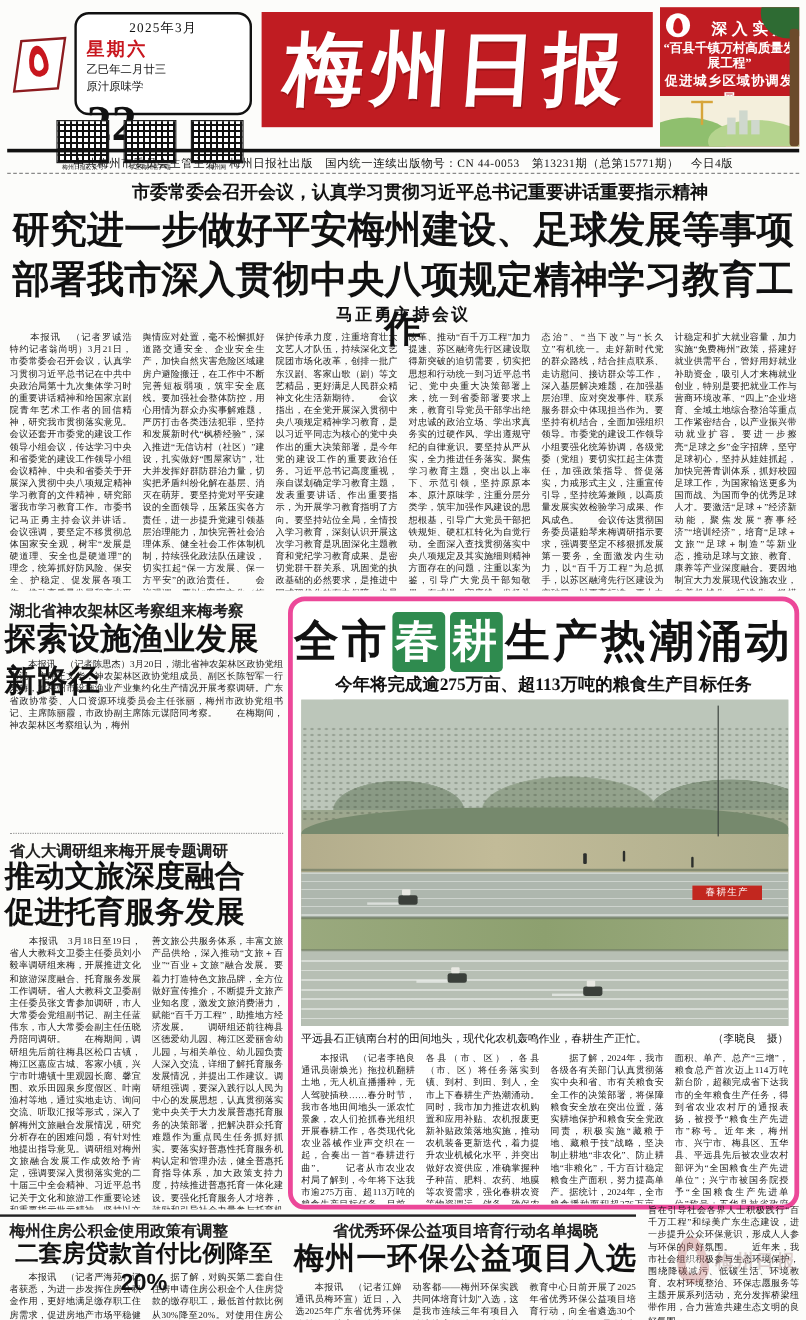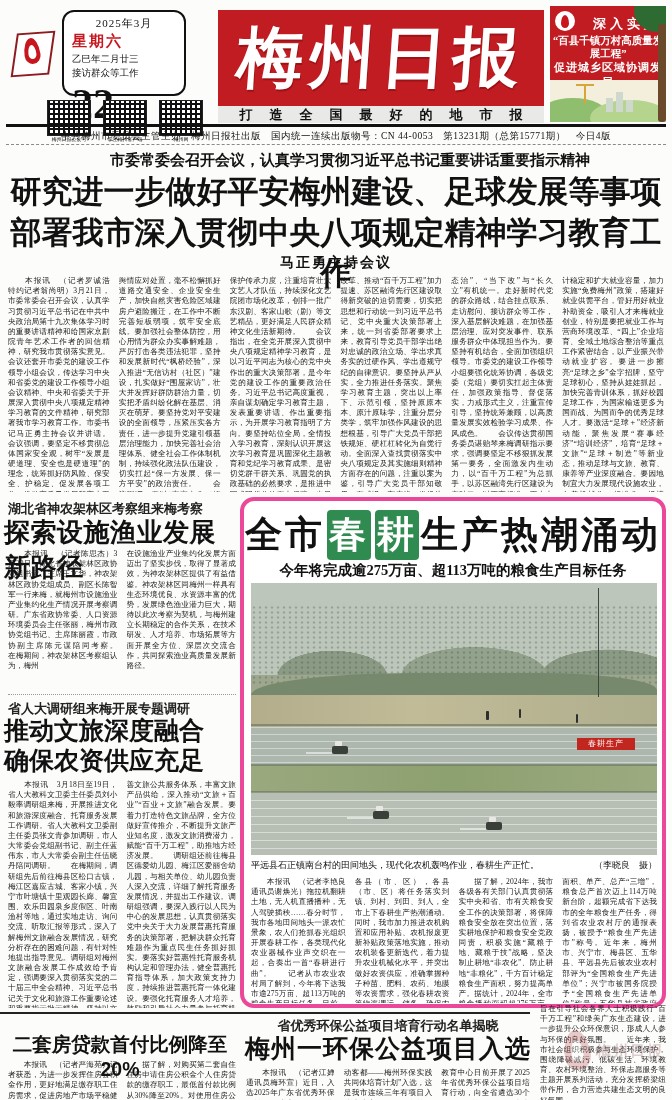--- a/index.html
+++ b/index.html
@@ -8,21 +8,21 @@
   .abs{position:absolute;}
 
   
   .logo-mark{left:10px;top:26px;width:46px;height:52px;}
   .logo-frame{position:absolute;left:4px;top:6px;width:34px;height:40px;border:2.5px solid #8d1b1f;
               transform:skewX(-12deg) rotate(-4deg);background:#fff;}
   .logo-flame{position:absolute;left:14px;top:12px;width:16px;height:26px;background:#c8161e;
               border-radius:50% 50% 50% 50%/66% 66% 34% 34%;transform:rotate(-8deg);}
   .logo-flame:before{content:"";position:absolute;left:4px;top:7px;width:8px;height:14px;background:#fff;
               border-radius:50% 50% 50% 50%/66% 66% 34% 34%;}
-  .datebox{left:62px;top:10px;width:124px;height:86px;border:2px solid #111;border-radius:12px;background:#fff;padding:4px 8px;box-sizing:border-box;}
+  .datebox{left:62px;top:10px;width:148px;height:86px;border:2px solid #111;border-radius:12px;background:#fff;padding:4px 8px;box-sizing:border-box;}
   .d-ym{font-size:11px;text-align:center;letter-spacing:1px;}
   .d-row{display:flex;justify-content:space-between;align-items:flex-start;flex-direction:column;}
   .d-left{width:84px;}
   .d-week{color:#c8161e;font-weight:bold;font-size:15px;letter-spacing:2px;margin:1px 0 2px;}
   .d-small{font-size:9.5px;line-height:1.45;}
   .d-day{font-size:42px;font-weight:bold;line-height:1;margin-top:2px;font-family:"Liberation Serif",serif;}
   .qr-row{left:46px;top:100px;width:172px;display:flex;gap:10px;}
   .qr{width:46px;}
   .qr-img{width:42px;height:34px;border:1px solid #222;margin:0 auto;
      background-image:repeating-linear-gradient(0deg,#111 0 2px,transparent 2px 5px),
@@ -128,21 +128,21 @@
     <div class="logo-frame"></div>
     <div class="logo-flame"></div>
   </div>
 
   <div class="abs datebox">
     <div class="d-ym">2025年3月</div>
     <div class="d-row">
       <div class="d-left">
         <div class="d-week">星期六</div>
         <div class="d-small">乙巳年二月廿三</div>
-        <div class="d-small">接访群众等工作</div>
+        <div class="d-small">原汁原味学</div>
       </div>
       <div class="d-day">22</div>
     </div>
   </div>
 
   <div class="abs qr-row">
     <div class="qr">
       <div class="qr-img"></div>
       <div class="qr-cap">梅州日报公众号</div>
     </div>
@@ -151,23 +151,20 @@
       <div class="qr-cap">掌上梅州客户端</div>
     </div>
     <div class="qr">
       <div class="qr-img"></div>
       <div class="qr-cap">梅州网</div>
     </div>
   </div>
 
   <div class="abs masthead">
     <div class="masthead-title">梅州日报</div>
-  </div>
-  <div class="abs slogan">
-    <span>打造全国最好的地市报</span>
   </div>
 
   <div class="abs banner">
     <div class="banner-emblem"></div>
     <div class="banner-l1">深入实施</div>
     <div class="banner-l2">“百县千镇万村高质量发展工程”</div>
     <div class="banner-l3">促进城乡区域协调发展</div>
     <div class="banner-art">
       <div class="hill1"></div>
       <div class="hill2"></div>
@@ -196,28 +193,27 @@
     <div class="col">保护传承力度，注重培育壮大文艺人才队伍，持续深化文艺院团市场化改革，创排一批广东汉剧、客家山歌（剧）等文艺精品，更好满足人民群众精神文化生活新期待。　　会议指出，在全党开展深入贯彻中央八项规定精神学习教育，是以习近平同志为核心的党中央作出的重大决策部署，是今年党的建设工作的重要政治任务。习近平总书记高度重视，亲自谋划确定学习教育主题，发表重要讲话、作出重要指示，为开展学习教育指明了方向。要坚持站位全局，全情投入学习教育，深刻认识开展这次学习教育是巩固深化主题教育和党纪学习教育成果、是密切党群干群关系、巩固党的执政基础的必然要求，是推进中国式现代化的有力保障，也是梅州进一步全面深化</div>
     <div class="col">改革、推动“百千万工程”加力提速、苏区融湾先行区建设取得新突破的迫切需要，切实把思想和行动统一到习近平总书记、党中央重大决策部署上来，统一到省委部署要求上来，教育引导党员干部学出绝对忠诚的政治立场、学出求真务实的过硬作风、学出遵规守纪的自律意识。要坚持从严从实，全力推进任务落实。聚焦学习教育主题，突出以上率下、示范引领，坚持原原本本、原汁原味学，注重分层分类学，筑牢加强作风建设的思想根基，引导广大党员干部把铁规矩、硬杠杠转化为自觉行动。全面深入查找贯彻落实中央八项规定及其实施细则精神方面存在的问题，注重以案为鉴，引导广大党员干部知敬畏、存戒惧、守底线，发扬斗争精神，列出问题清单、制定整改措施，及时以制度机制堵塞漏洞，推动“集中纠”与“常</div>
     <div class="col">态治”、“当下改”与“长久立”有机统一。走好新时代党的群众路线，结合挂点联系、走访慰问、接访群众等工作，深入基层解决难题，在加强基层治理、应对突发事件、联系服务群众中体现担当作为。要坚持有机结合，全面加强组织领导。市委党的建设工作领导小组要强化统筹协调，各级党委（党组）要切实扛起主体责任，加强政策指导、督促落实，力戒形式主义，注重宣传引导，坚持统筹兼顾，以高质量发展实效检验学习成果、作风成色。　　会议传达贯彻国务委员谌贻琴来梅调研指示要求，强调要坚定不移狠抓发展第一要务，全面激发内生动力，以“百千万工程”为总抓手，以苏区融湾先行区建设为突破口，以更高标准、更大力度推动各项工作争先进位，奋力谱写中国式现代化梅州篇章。要始终坚持就业优先战略，千方百</div>
     <div class="col">计稳定和扩大就业容量，加力实施“免费梅州”政策，搭建好就业供需平台，管好用好就业补助资金，吸引人才来梅就业创业，特别是要把就业工作与营商环境改革、“四上”企业培育、全域土地综合整治等重点工作紧密结合，以产业振兴带动就业扩容。要进一步擦亮“足球之乡”金字招牌，坚守足球初心，坚持从娃娃抓起，加快完善青训体系，抓好校园足球工作，为国家输送更多为国而战、为国而争的优秀足球人才。要激活“足球＋”经济新动能，聚焦发展“赛事经济”“培训经济”，培育“足球＋文旅”“足球＋制造”等新业态，推动足球与文旅、教育、康养等产业深度融合。要因地制宜大力发展现代设施农业，向着机械化、标准化、规模化、绿色化、数字化发展，进一步拓展增值增效和就业增收空间。　　会议还研究了其他事项。</div>
   </div>
 
   <div class="abs kicker fish-kicker">湖北省神农架林区考察组来梅考察</div>
   <div class="abs fish-h">探索设施渔业发展新路径</div>
   <div class="abs fish-body bodycols btxt">
     <div class="col">　　本报讯　（记者陈思杰）3月20日，湖北省神农架林区政协党组书记、主席王文华，神农架林区政协党组成员、副区长陈智军一行来梅，就梅州市设施渔业产业集约化生产情况开展考察调研。广东省政协常委、人口资源环境委员会主任张丽，梅州市政协党组书记、主席陈丽霞，市政协副主席陈元谋陪同考察。　　在梅期间，神农架林区考察组认为，梅州</div>
-    <div class="col">在设施渔业产业集约化发展方面迈出了坚实步伐，取得了显著成效，为神农架林区提供了有益借鉴。神农架林区同梅州一样具有生态环境优良、水资源丰富的优势，发展绿色渔业潜力巨大，期待以此次考察为契机，与梅州建立长期稳定的合作关系，在技术研发、人才培养、市场拓展等方面开展全方位、深层次交流合作，共同探索渔业高质量发展新路径。</div>
   </div>
   <div class="abs sep-dot"></div>
 
   <div class="abs kicker tour-kicker">省人大调研组来梅开展专题调研</div>
   <div class="abs tour-h">
     <div>推动文旅深度融合</div>
-    <div>确保农资供应充足</div>
+    <div>促进托育服务发展</div>
   </div>
   <div class="abs tour-body bodycols btxt">
     <div class="col">　　本报讯　3月18日至19日，省人大教科文卫委主任委员刘小毅率调研组来梅，开展推进文化和旅游深度融合、托育服务发展工作调研。省人大教科文卫委副主任委员张文青参加调研，市人大常委会党组副书记、副主任蓝伟东，市人大常委会副主任伍晓丹陪同调研。　　在梅期间，调研组先后前往梅县区松口古镇，梅江区嘉应古城、客家小镇，兴宁市叶塘镇十里观园长廊、馨宜围、欢乐田园泉乡度假区、叶南渔村等地，通过实地走访、询问交流、听取汇报等形式，深入了解梅州文旅融合发展情况，研究分析存在的困难问题，有针对性地提出指导意见。调研组对梅州文旅融合发展工作成效给予肯定，强调要深入贯彻落实党的二十届三中全会精神、习近平总书记关于文化和旅游工作重要论述和重要指示批示精神，坚持以文塑旅、以旅彰文，推进文化和旅游深度融合、文旅产业高质量发展。要加强文化遗产和生态资源保护利用，立足梅州文旅资源禀赋，完</div>
     <div class="col">善文旅公共服务体系，丰富文旅产品供给，深入推动“文旅＋百业”“百业＋文旅”融合发展。要着力打造特色文旅品牌，全方位做好宣传推介，不断提升文旅产业知名度，激发文旅消费潜力，赋能“百千万工程”，助推地方经济发展。　　调研组还前往梅县区德爱幼儿园、梅江区爱丽舍幼儿园，与相关单位、幼儿园负责人深入交流，详细了解托育服务发展情况，并提出工作建议。调研组强调，要深入践行以人民为中心的发展思想，认真贯彻落实党中央关于大力发展普惠托育服务的决策部署，把解决群众托育难题作为重点民生任务抓好抓实。要落实好普惠性托育服务机构认定和管理办法，健全普惠托育指导体系，加大政策支持力度，持续推进普惠托育一体化建设。要强化托育服务人才培养，鼓励和引导社会力量参与托育机构建设运营，多渠道增加优质托育服务供给，切实减轻家庭育儿负担，增强人民群众获得感、幸福感。（梅任宣）</div>
   </div>
 
   <div class="abs greenbox">
     <div class="sp-h">
       <span>全市</span><span class="sp-box">春</span><span class="sp-box">耕</span><span>生产热潮涌动</span>
     </div>
@@ -252,20 +248,21 @@
     <div class="sp-body bodycols btxt">
       <div class="col">　　本报讯　（记者李艳良　通讯员谢焕光）拖拉机翻耕土地，无人机直播播种，无人驾驶插秧……春分时节，我市各地田间地头一派农忙景象，农人们抢抓春光组织开展春耕工作，各类现代化农业器械作业声交织在一起，合奏出一首“春耕进行曲”。　　记者从市农业农村局了解到，今年将下达我市逾275万亩、超113万吨的粮食生产目标任务。目前，我市已将任务分解到</div>
       <div class="col">各县（市、区），各县（市、区）将任务落实到镇、到村、到田、到人，全市上下春耕生产热潮涌动。同时，我市加力推进农机购置和应用补贴、农机报废更新补贴政策落地实施，推动农机装备更新迭代，着力提升农业机械化水平，并突出做好农资供应，准确掌握种子种苗、肥料、农药、地膜等农资需求，强化春耕农资等物资调运、储备，确保农资供应充足、价格稳定。</div>
       <div class="col">　　据了解，2024年，我市各级各有关部门认真贯彻落实中央和省、市有关粮食安全工作的决策部署，将保障粮食安全放在突出位置，落实耕地保护和粮食安全党政同责，积极实施“藏粮于地、藏粮于技”战略，坚决制止耕地“非农化”、防止耕地“非粮化”，千方百计稳定粮食生产面积，努力提高单产。据统计，2024年，全市粮食播种面积超276万亩，总产量逾114万吨，实现粮食播种</div>
       <div class="col">面积、单产、总产“三增”，粮食总产首次迈上114万吨新台阶，超额完成省下达我市的全年粮食生产任务，得到省农业农村厅的通报表扬，被授予“粮食生产先进市”称号。近年来，梅州市、兴宁市、梅县区、五华县、平远县先后被农业农村部评为“全国粮食生产先进单位”；兴宁市被国务院授予“全国粮食生产先进单位”称号；五华县被省政府授予“全省粮食生产先进县”称号。</div>
     </div>
   </div>
 
   <div class="abs bot-rule"></div>
 
+  <div class="abs kicker fund-kicker">梅州住房公积金使用政策有调整</div>
   <div class="abs fund-h">二套房贷款首付比例降至20%</div>
   <div class="abs fund-body bodycols btxt">
     <div class="col">　　本报讯　（记者严海苑）记者获悉，为进一步发挥住房公积金作用，更好地满足缴存职工住房需求，促进房地产市场平稳健康发展，我市进一步优化住房公积金使用政策，将二套房贷款首付比例降至20%，并支持购买保障性住房。</div>
     <div class="col">　　据了解，对购买第二套自住住房申请住房公积金个人住房贷款的缴存职工，最低首付款比例从30%降至20%。对使用住房公积金个人住房贷款购买保障性住房的缴存职工，最低首付款比例为15%。该政策自3月21日起实施，有效期5年。</div>
   </div>
 
   <div class="abs kicker eco-kicker">省优秀环保公益项目培育行动名单揭晓</div>
   <div class="abs eco-h">梅州一环保公益项目入选</div>
   <div class="abs eco-body bodycols btxt">
     <div class="col">　　本报讯　（记者江婵　通讯员梅环宣）近日，入选2025年广东省优秀环保公益项目培育行动的30个项目名单揭晓，其中由梅州市水利水电行业协会实施的“绿</div>

